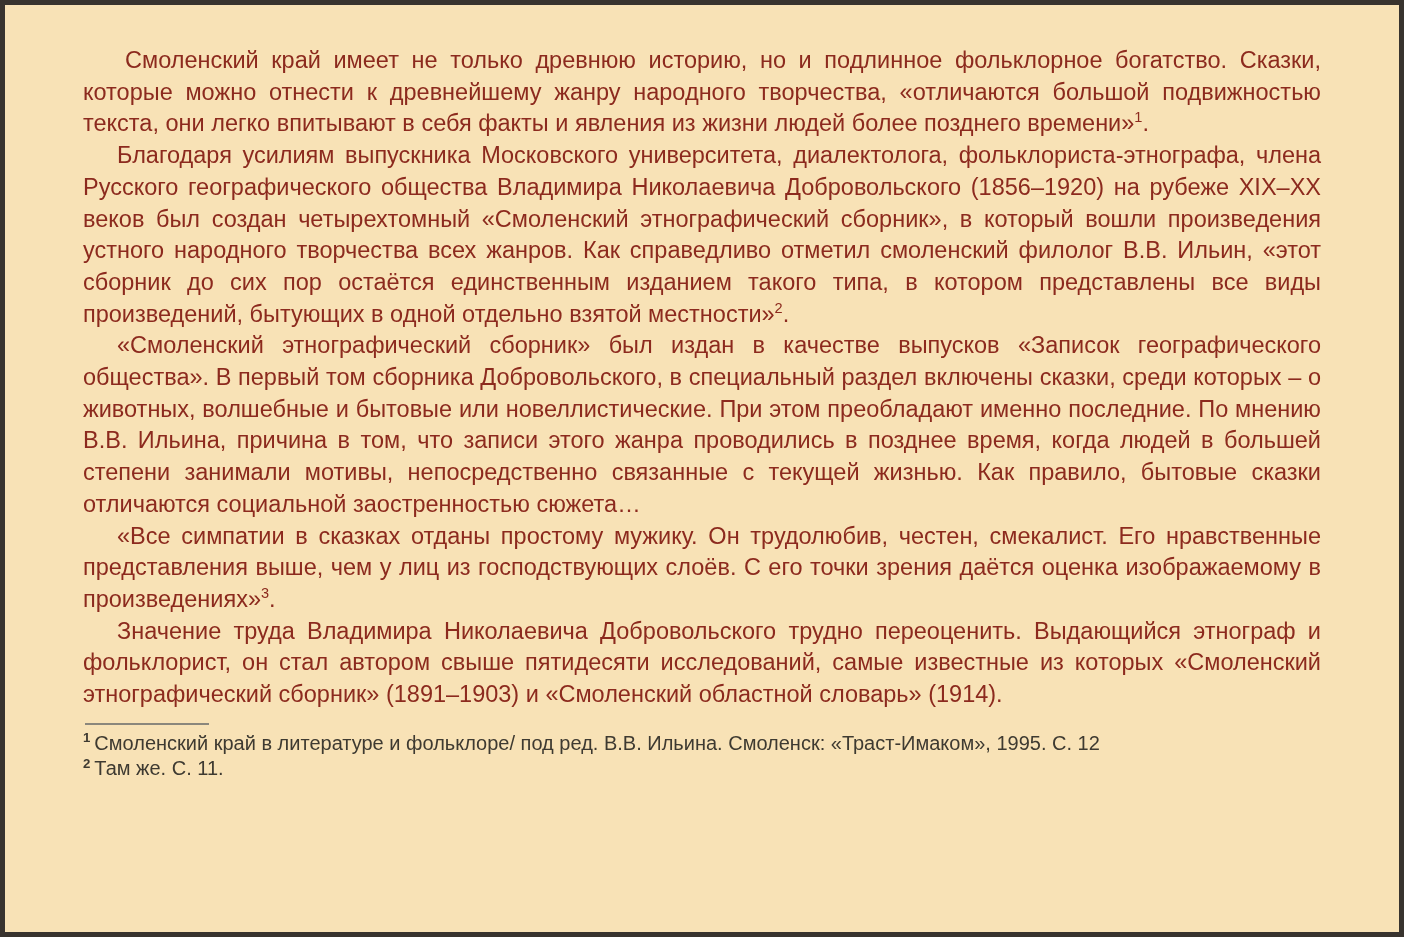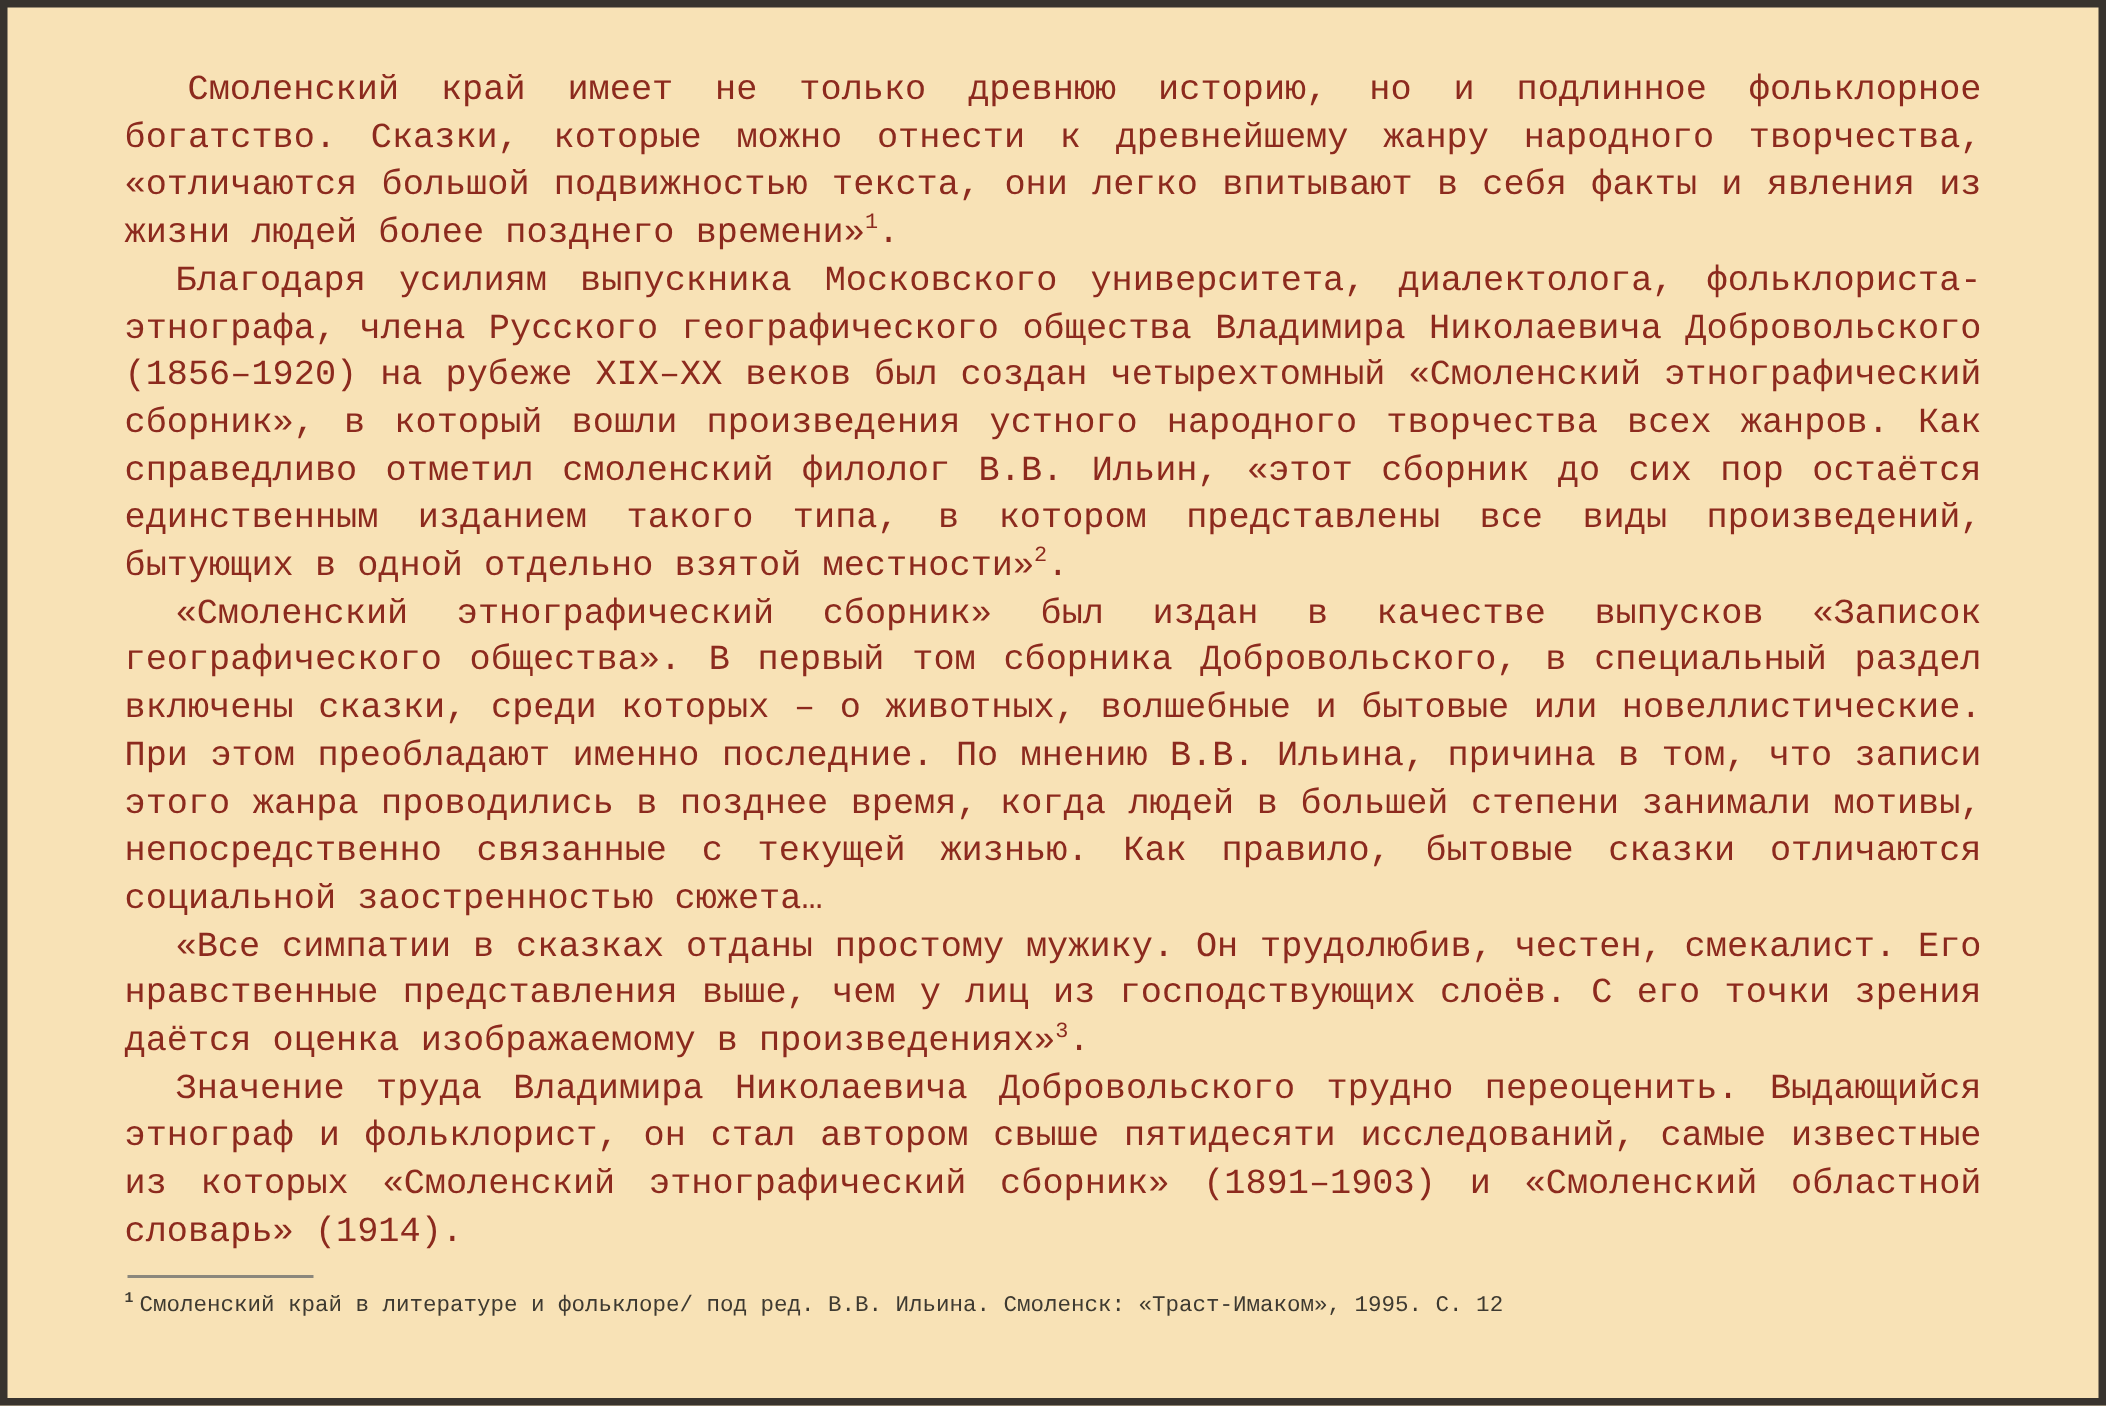--- a/index.html
+++ b/index.html
@@ -9,21 +9,21 @@
   }
   .page {
     position: relative;
     width: 1404px;
     height: 937px;
     box-sizing: border-box;
     background: var(--page_bg, #f8e2b6);
     border: 5px solid var(--border_color, #38332e);
     padding: 40px 78px 0 78px;
     overflow: hidden;
-    font-family: Liberation Mono, monospace;
+    font-family: Liberation Sans, sans-serif;
   }
   .body-text {
     color: var(--main_text, #8c2a1e);
     font-size: 23.5px;
     line-height: 31.7px;
     text-align: justify;
   }
   .para {
     margin: 0;
     text-indent: 34px;
@@ -37,21 +37,21 @@
     vertical-align: super;
   }
   .fn-separator {
     width: 124px;
     height: 0;
     border-top: 2px solid var(--separator_color, #8b877c);
     margin: 12px 0 6px 2px;
   }
   .footnotes {
     color: var(--footnote_text, #3e3a31);
-    font-size: 15px;
+    font-size: 20px;
     line-height: 25.5px;
   }
   .footnote {
     margin: 0;
   }
   .footnote sup {
     font-size: 66%;
     line-height: 0;
     vertical-align: super;
     margin-right: 4px;
@@ -67,14 +67,15 @@
     <p class="para"><span>Благодаря усилиям выпускника Московского университета, диалектолога, фольклориста-этнографа, члена Русского географического общества Владимира Николаевича Добровольского (1856–1920) на рубеже XIX–XX веков был создан четырехтомный «Смоленский этнографический сборник», в который вошли произведения устного народного творчества всех жанров. Как справедливо отметил смоленский филолог В.В. Ильин,  «этот сборник до сих пор остаётся единственным изданием такого типа, в котором представлены все виды произведений, бытующих в одной отдельно взятой местности»</span><sup>2</sup><span>.</span></p>
     <p class="para"><span>«Смоленский этнографический сборник» был издан в качестве выпусков «Записок географического общества». В первый том сборника Добровольского, в специальный раздел включены сказки, среди которых  –  о животных, волшебные и бытовые или новеллистические. При этом преобладают именно последние. По мнению В.В. Ильина, причина в том, что записи этого жанра проводились в позднее время, когда людей в большей степени занимали мотивы, непосредственно связанные с текущей жизнью.  Как правило, бытовые сказки отличаются социальной заостренностью сюжета…</span><sup></sup><span></span></p>
     <p class="para"><span>«Все симпатии в сказках отданы простому мужику. Он трудолюбив, честен, смекалист. Его нравственные представления выше, чем у лиц из господствующих слоёв. С его точки зрения даётся оценка изображаемому в произведениях»</span><sup>3</sup><span>.</span></p>
     <p class="para"><span>Значение труда Владимира Николаевича Добровольского трудно переоценить. Выдающийся этнограф и фольклорист, он  стал автором свыше пятидесяти исследований, самые известные из которых «Смоленский этнографический сборник» (1891–1903) и «Смоленский областной словарь» (1914).</span><sup></sup><span></span></p>
   </div>
 
   <div class="fn-separator"></div>
 
   <div class="footnotes">
     <p class="footnote"><sup>1</sup><span>Смоленский край в литературе и фольклоре/ под ред. В.В. Ильина. Смоленск: «Траст-Имаком», 1995.  С. 12</span></p>
+    <p class="footnote"><sup>2</sup><span>Там же.  С. 11.</span></p>
   </div>
 </div>
 
 </body></html>

